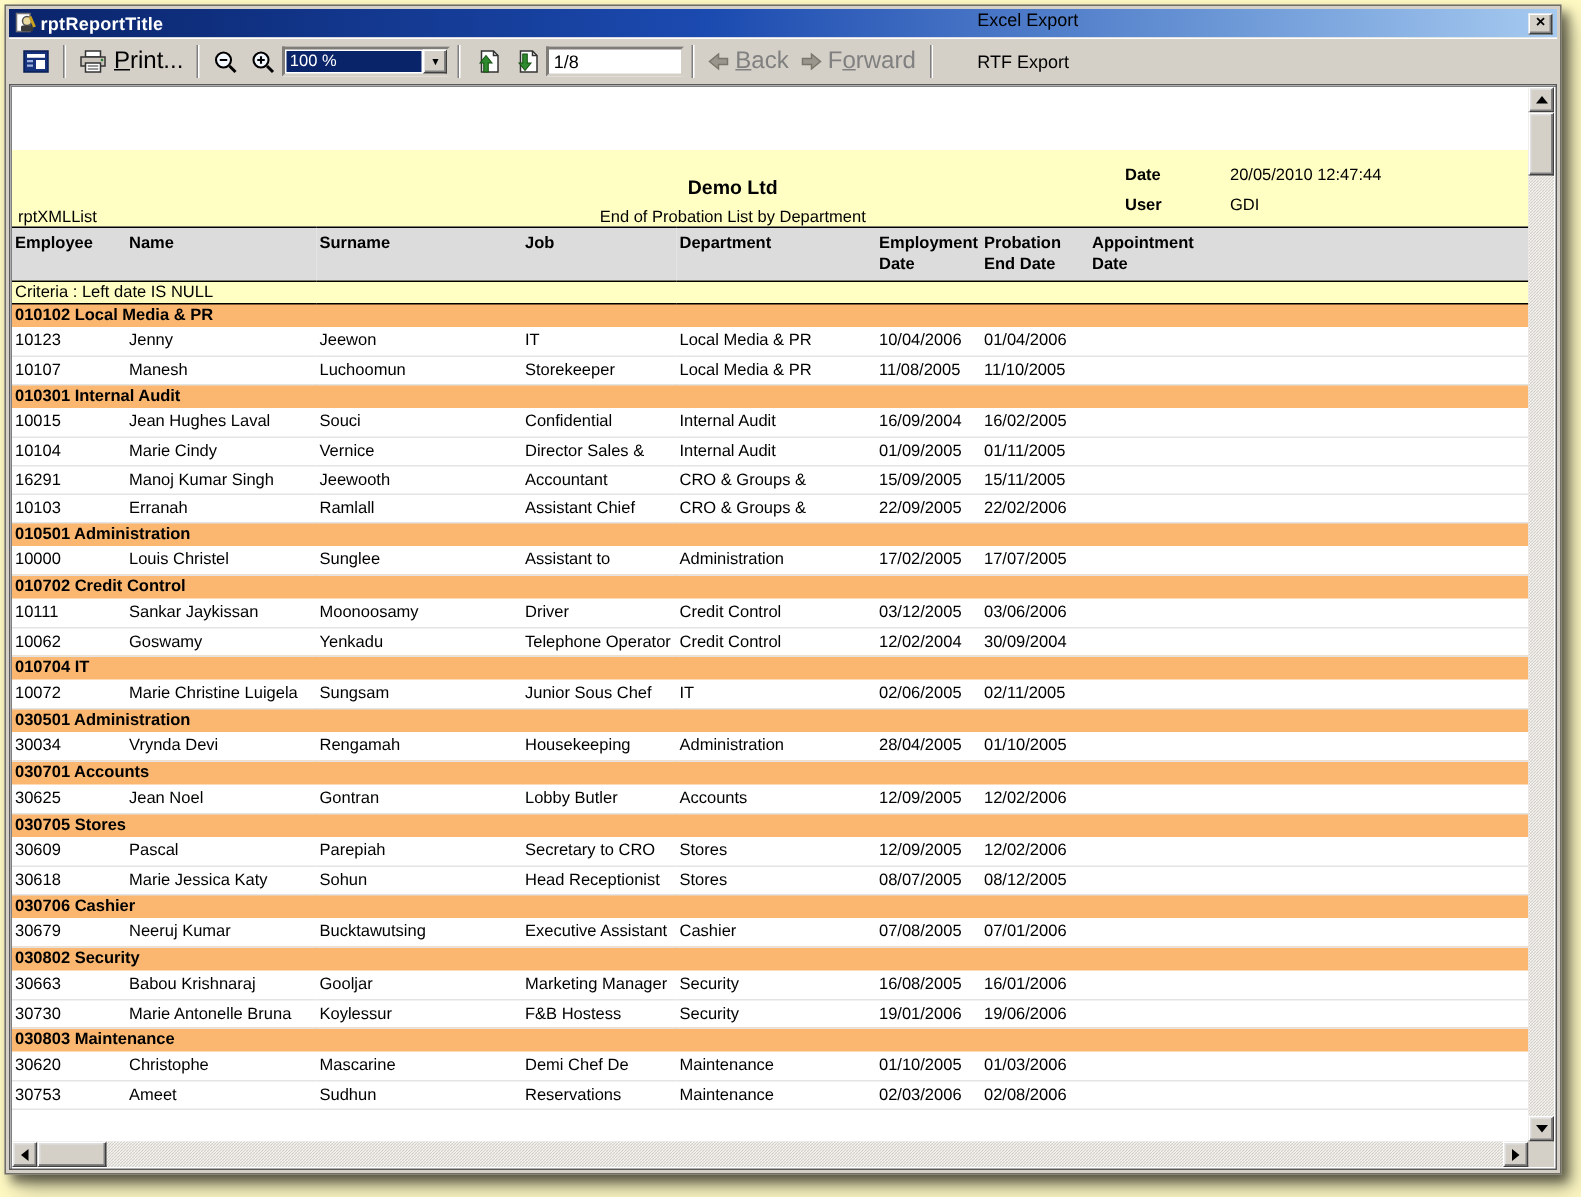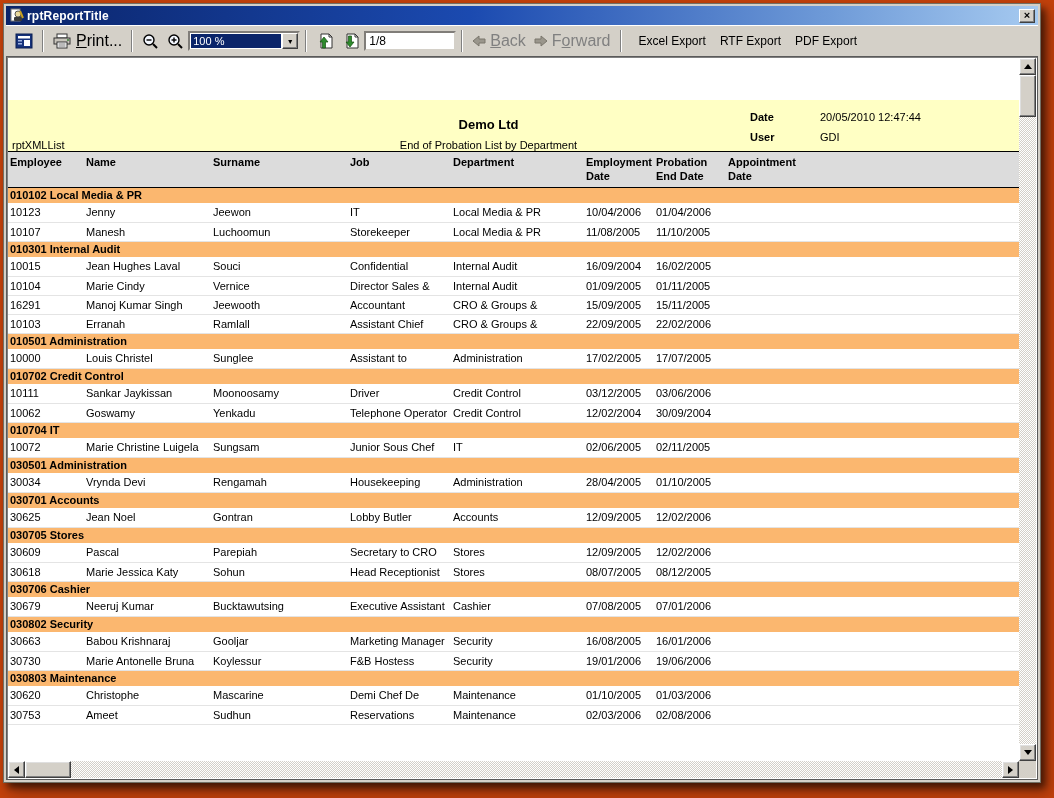--- a/index.html
+++ b/index.html
@@ -1,18 +1,18 @@
 <!DOCTYPE html>
 <html><head>
 <meta charset="utf-8">
 <style>
   * { margin:0; padding:0; box-sizing:border-box; }
   html,body { width:1054px; height:798px; background:#fff; overflow:hidden;
               font-family:"Liberation Sans","DejaVu Sans",sans-serif; }
-  .screen { position:relative; width:1054px; height:798px; background:#c2410c; }
+  .screen { position:relative; width:1054px; height:798px; background:#fef9c3; }
 
   
   .window { position:absolute; left:3px; top:3px; width:1038px; height:780px;
             background:#d4d0c8; border:1px solid #716f64; padding:2px;
             box-shadow:4px 5px 7px rgba(0,0,0,.55), 8px 10px 14px rgba(0,0,0,.25); }
   .titlebar { height:19px; display:flex; align-items:center; padding:0 3px;
               background:linear-gradient(to right,#0a246a 0%,#1b4ab0 45%,#6f9bd8 80%,#a6caf0 100%); }
   .titlebar .title { color:#fff; font-weight:bold; font-size:12px; letter-spacing:.2px;
                      flex:1; margin-left:3px; white-space:nowrap; }
   .app-icon { width:15px; height:15px; display:inline-block; }
@@ -33,21 +33,21 @@
   .mn { text-decoration:underline; }
   .disabled, .disabled .tb-label { color:#808080; }
   .combo { width:112px; height:20px; background:#fff; display:flex; align-items:center;
            border:2px inset #d4d0c8; }
   .combo .val { flex:1; font-size:11px; padding:1px 2px; background:#0a246a; color:#fff; margin:1px; }
   .combo .drop { width:16px; height:16px; background:#d4d0c8; display:flex; align-items:center;
                  justify-content:center; font-size:7px; border:1px solid;
                  border-color:#fff #404040 #404040 #fff; box-shadow:inset -1px -1px 0 #808080; }
   .pagebox { width:92px; height:20px; border:2px inset #d4d0c8; background:#fff; font-size:12px;
              padding:1px 3px; font-family:"Liberation Sans","DejaVu Sans",sans-serif; }
-  .export-links { display:flex; gap:14px; margin-left:12px; }
+  .export-links { display:flex; gap:14px; margin-left:25px;flex-direction:column; }
   .export-links span { cursor:default; }
 
   
   .report-view { position:absolute; left:2px; top:52px; width:1032px; height:724px;
                  background:#fff; border:1px solid #5a5a5a;
                  box-shadow:inset 1px 1px 0 #808080; }
   .report-content { position:absolute; left:1px; top:1px; right:18px; bottom:18px;
                     overflow:hidden; background:#fff; }
   .report-page { margin-top:42px; width:100%; }
 
@@ -238,20 +238,23 @@
                 <th>Employment
 Date</th>
                 <th>Probation
 End Date</th>
                 <th>Appointment
 Date</th>
                 <th></th>
               </tr>
             </thead>
             <tbody>
+              <tr class="criteria-row">
+                <td colspan="9">Criteria : Left date IS NULL</td>
+              </tr>
             <tr class="group-row">
                   <td colspan="9">010102 Local Media &amp; PR</td>
                 </tr>
                 <tr class="data-row">
                   <td>10123</td>
                   <td>Jenny</td>
                   <td>Jeewon</td>
                   <td>IT</td>
                   <td>Local Media &amp; PR</td>
                   <td>10/04/2006</td>

